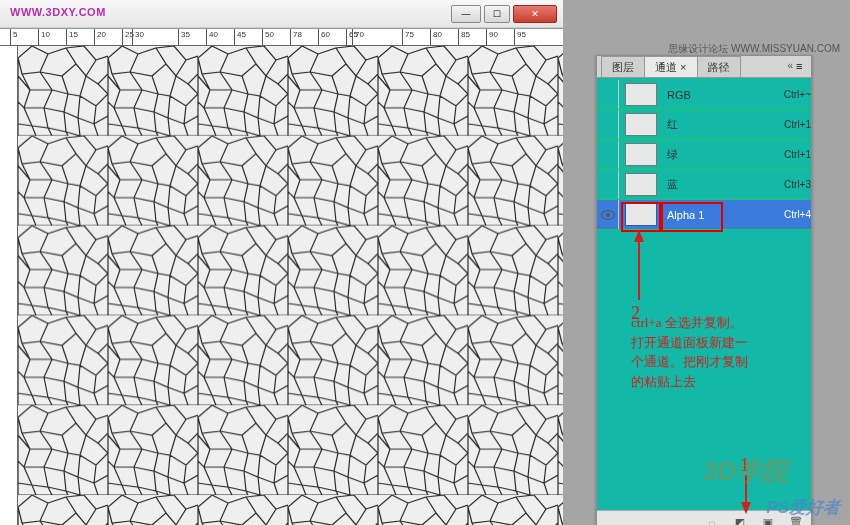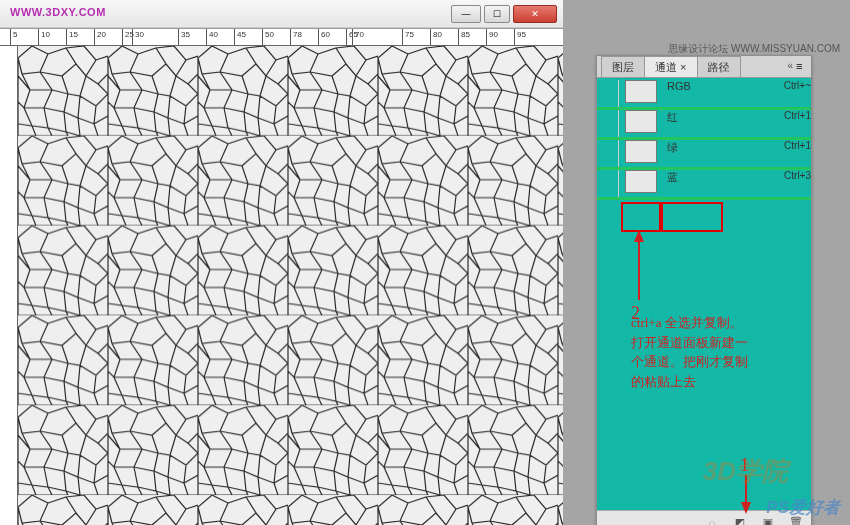--- a/index.html
+++ b/index.html
@@ -22,21 +22,21 @@
 
 
 .channels-panel { position: absolute; right: 38px; top: 55px; width: 216px; height: 480px; background: #14b8a6; border: 1px solid #8d8d8d; box-shadow: 0 1px 3px rgba(0,0,0,0.3); }
 .panel-tabs { height: 22px; background: #d4d4d4; border-bottom: 1px solid #989898; display: flex; align-items: flex-end; padding-left: 4px; font-size: 11px; }
 .panel-tab { padding: 3px 10px 2px; border: 1px solid #989898; border-bottom: none; background: #d0d0d0; margin-right: -1px; color: #333; }
 .panel-tab.active { background: #eaeaea; }
 .panel-close { position: absolute; right: 18px; top: 4px; font-size: 10px; color: #555; }
 .panel-menu { position: absolute; right: 4px; top: 4px; width: 11px; height: 11px; }
 
 .channel-list { padding-top: 2px; }
-.channel-row { height: 30px; display: flex; border-bottom: 3px solid #22c55e; font-size: 11px; position: relative; }
+.channel-row { height: 30px; display: flex; align-items: center; border-bottom: 1px solid #22c55e; font-size: 11px; position: relative; }
 .channel-row .eye { width: 22px; height: 100%; border-right: 1px solid #ccc; display: flex; align-items: center; justify-content: center; }
 .channel-row .thumb { width: 32px; height: 23px; margin-left: 6px; border: 1px solid #777; background: #e8e8e8; }
 .channel-row .name { flex: 1; padding-left: 10px; color: #333; }
 .channel-row .shortcut { padding-right: 0; color: #333; font-size: 10px; }
 .channel-row.selected { background: #3b7bdc; color: #fff; }
 .channel-row.selected .name, .channel-row.selected .shortcut { color: #fff; }
 .channel-row.selected .thumb { border-color: #2a5aa8; }
 
 .red-box { position: absolute; border: 2px solid #e10000; pointer-events: none; }
 
@@ -133,20 +133,28 @@
       <div class="thumb"></div>
       <div class="name">绿</div>
       <div class="shortcut">Ctrl+1</div>
     </div>
     <div class="channel-row">
       <div class="eye"></div>
       <div class="thumb"></div>
       <div class="name">蓝</div>
       <div class="shortcut">Ctrl+3</div>
     </div>
+    <div class="channel-row selected">
+      <div class="eye">
+          <div class="eye-icon"></div>
+        </div>
+      <div class="thumb"></div>
+      <div class="name">Alpha 1</div>
+      <div class="shortcut">Ctrl+4</div>
+    </div>
   </div>
 
   <div class="red-box" style="left:24px; top:146px; width:40px; height:30px;"></div>
   <div class="red-box" style="left:64px; top:146px; width:62px; height:30px;"></div>
   <div class="red-box" style="left:148px; bottom:1px; width:28px; height:22px;"></div>
 
   <div class="panel-footer">
     <div class="footer-btn">◌</div>
     <div class="footer-btn">◩</div>
     <div class="footer-btn">▣</div>

